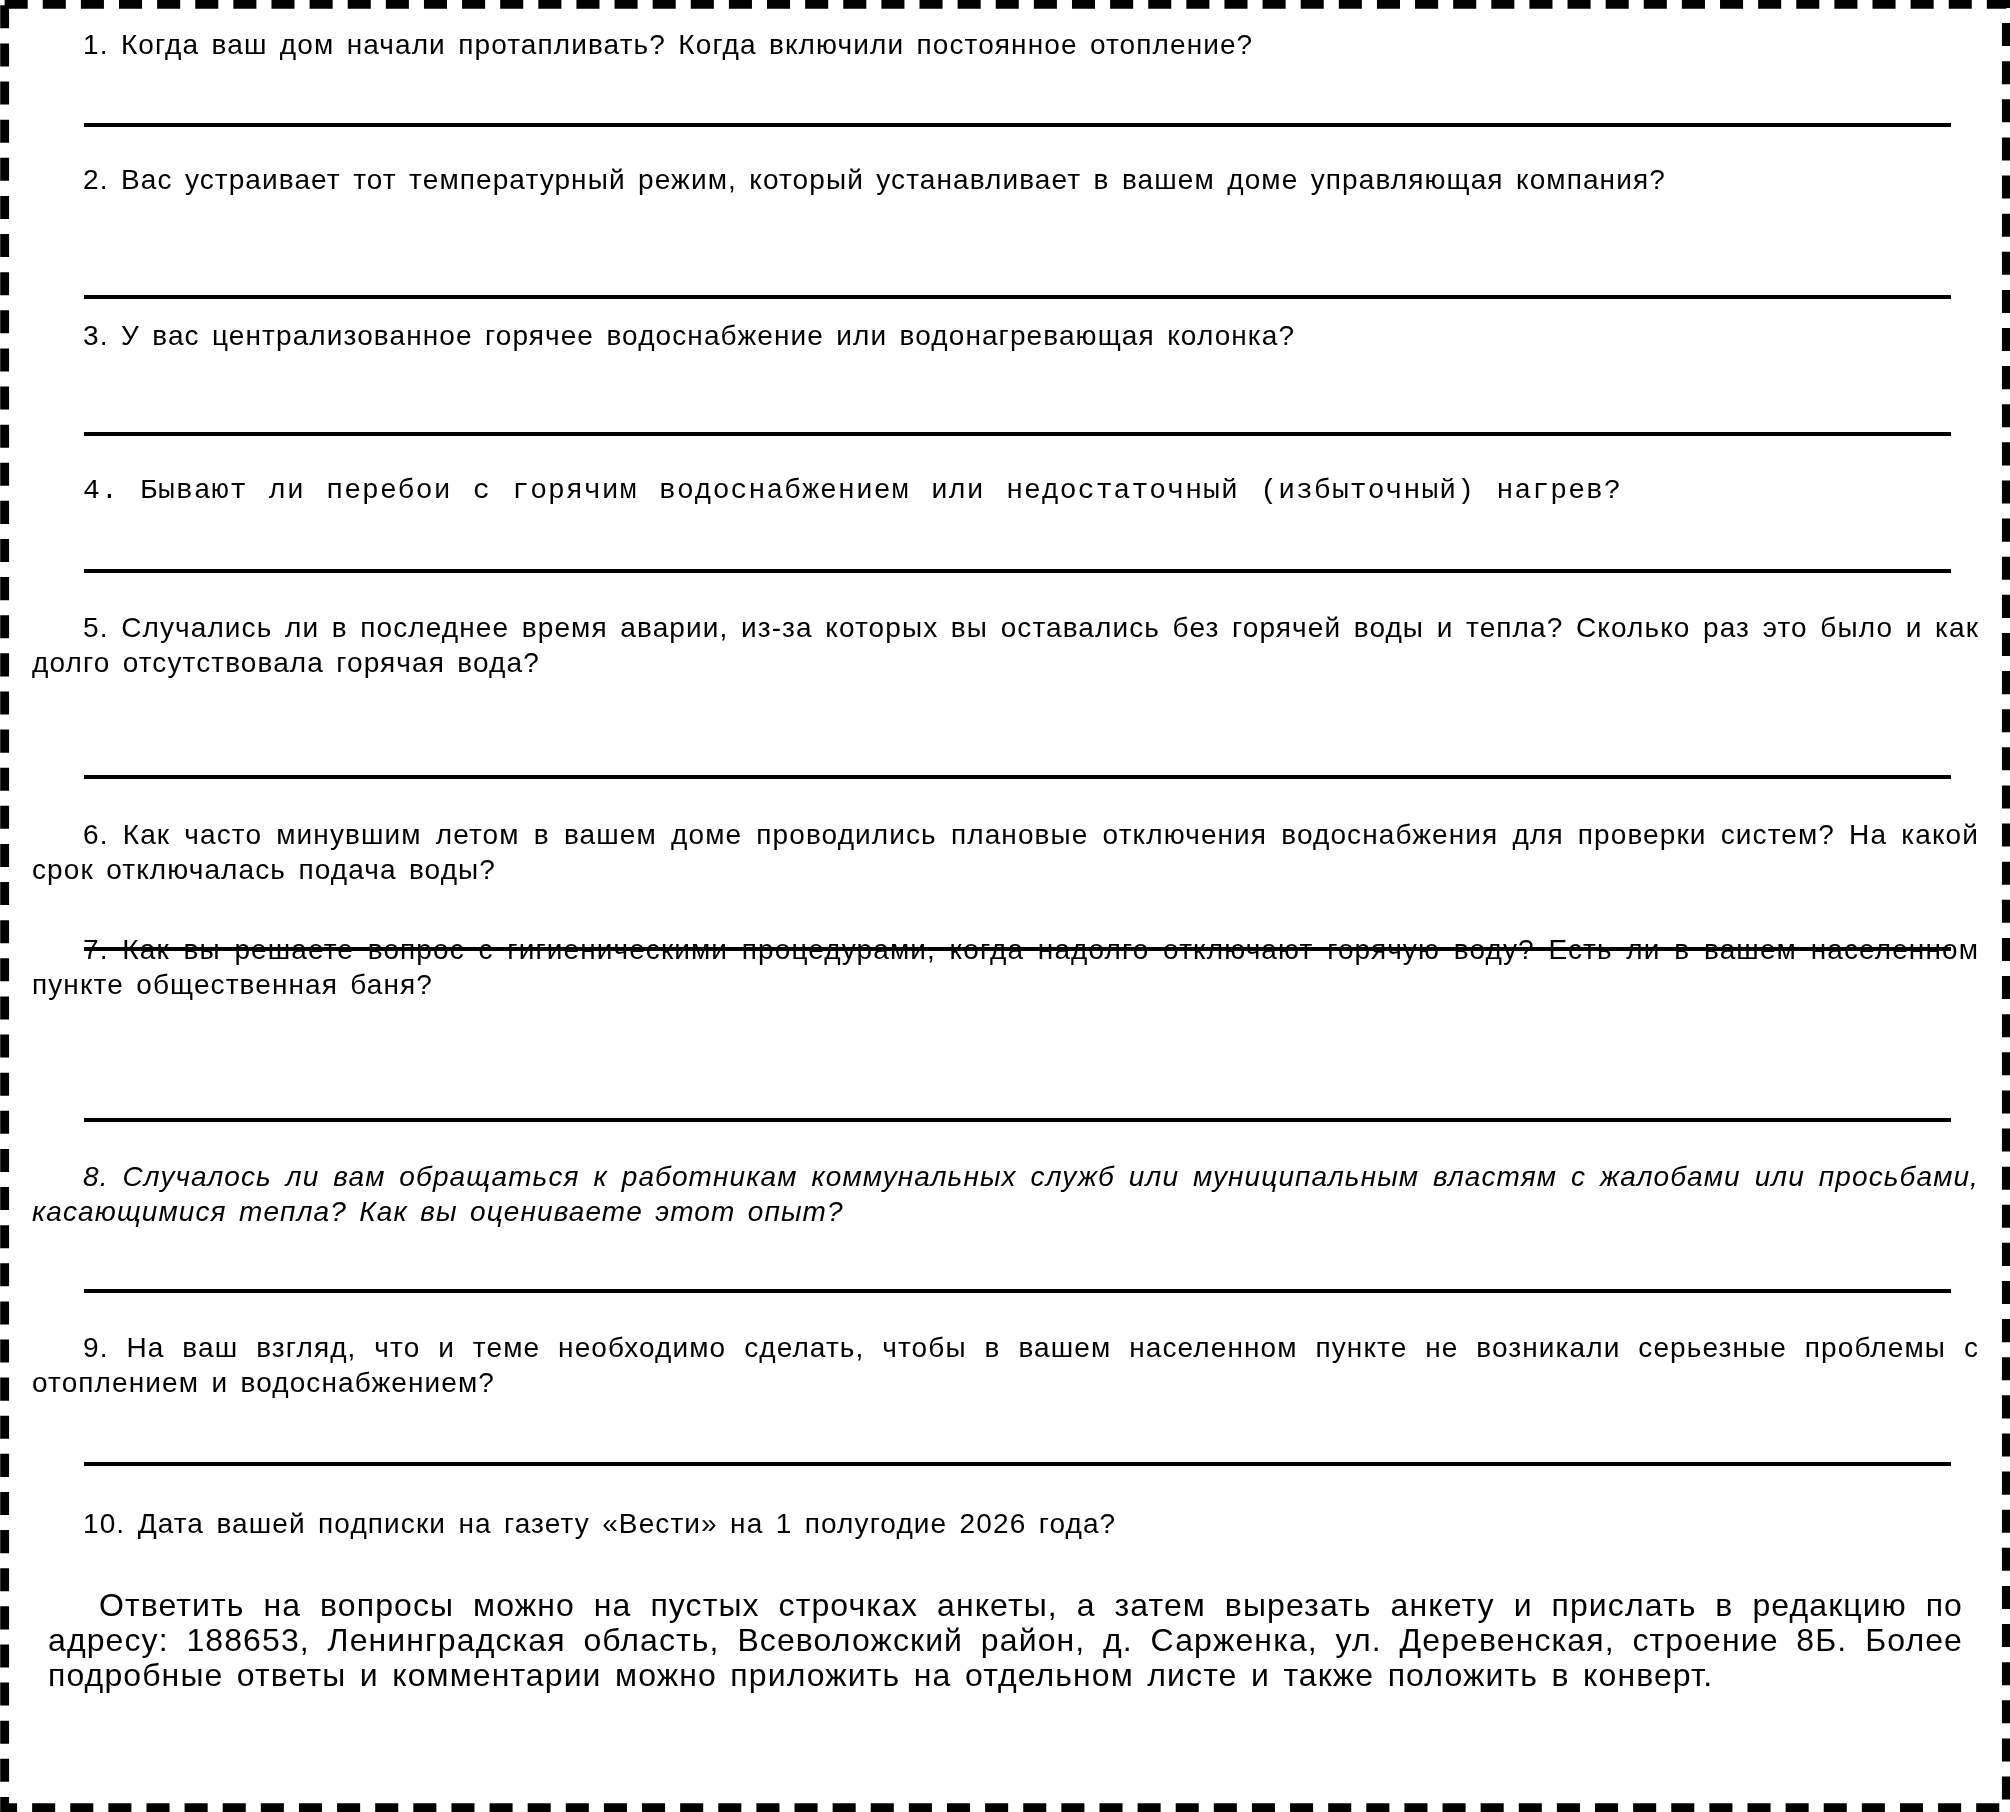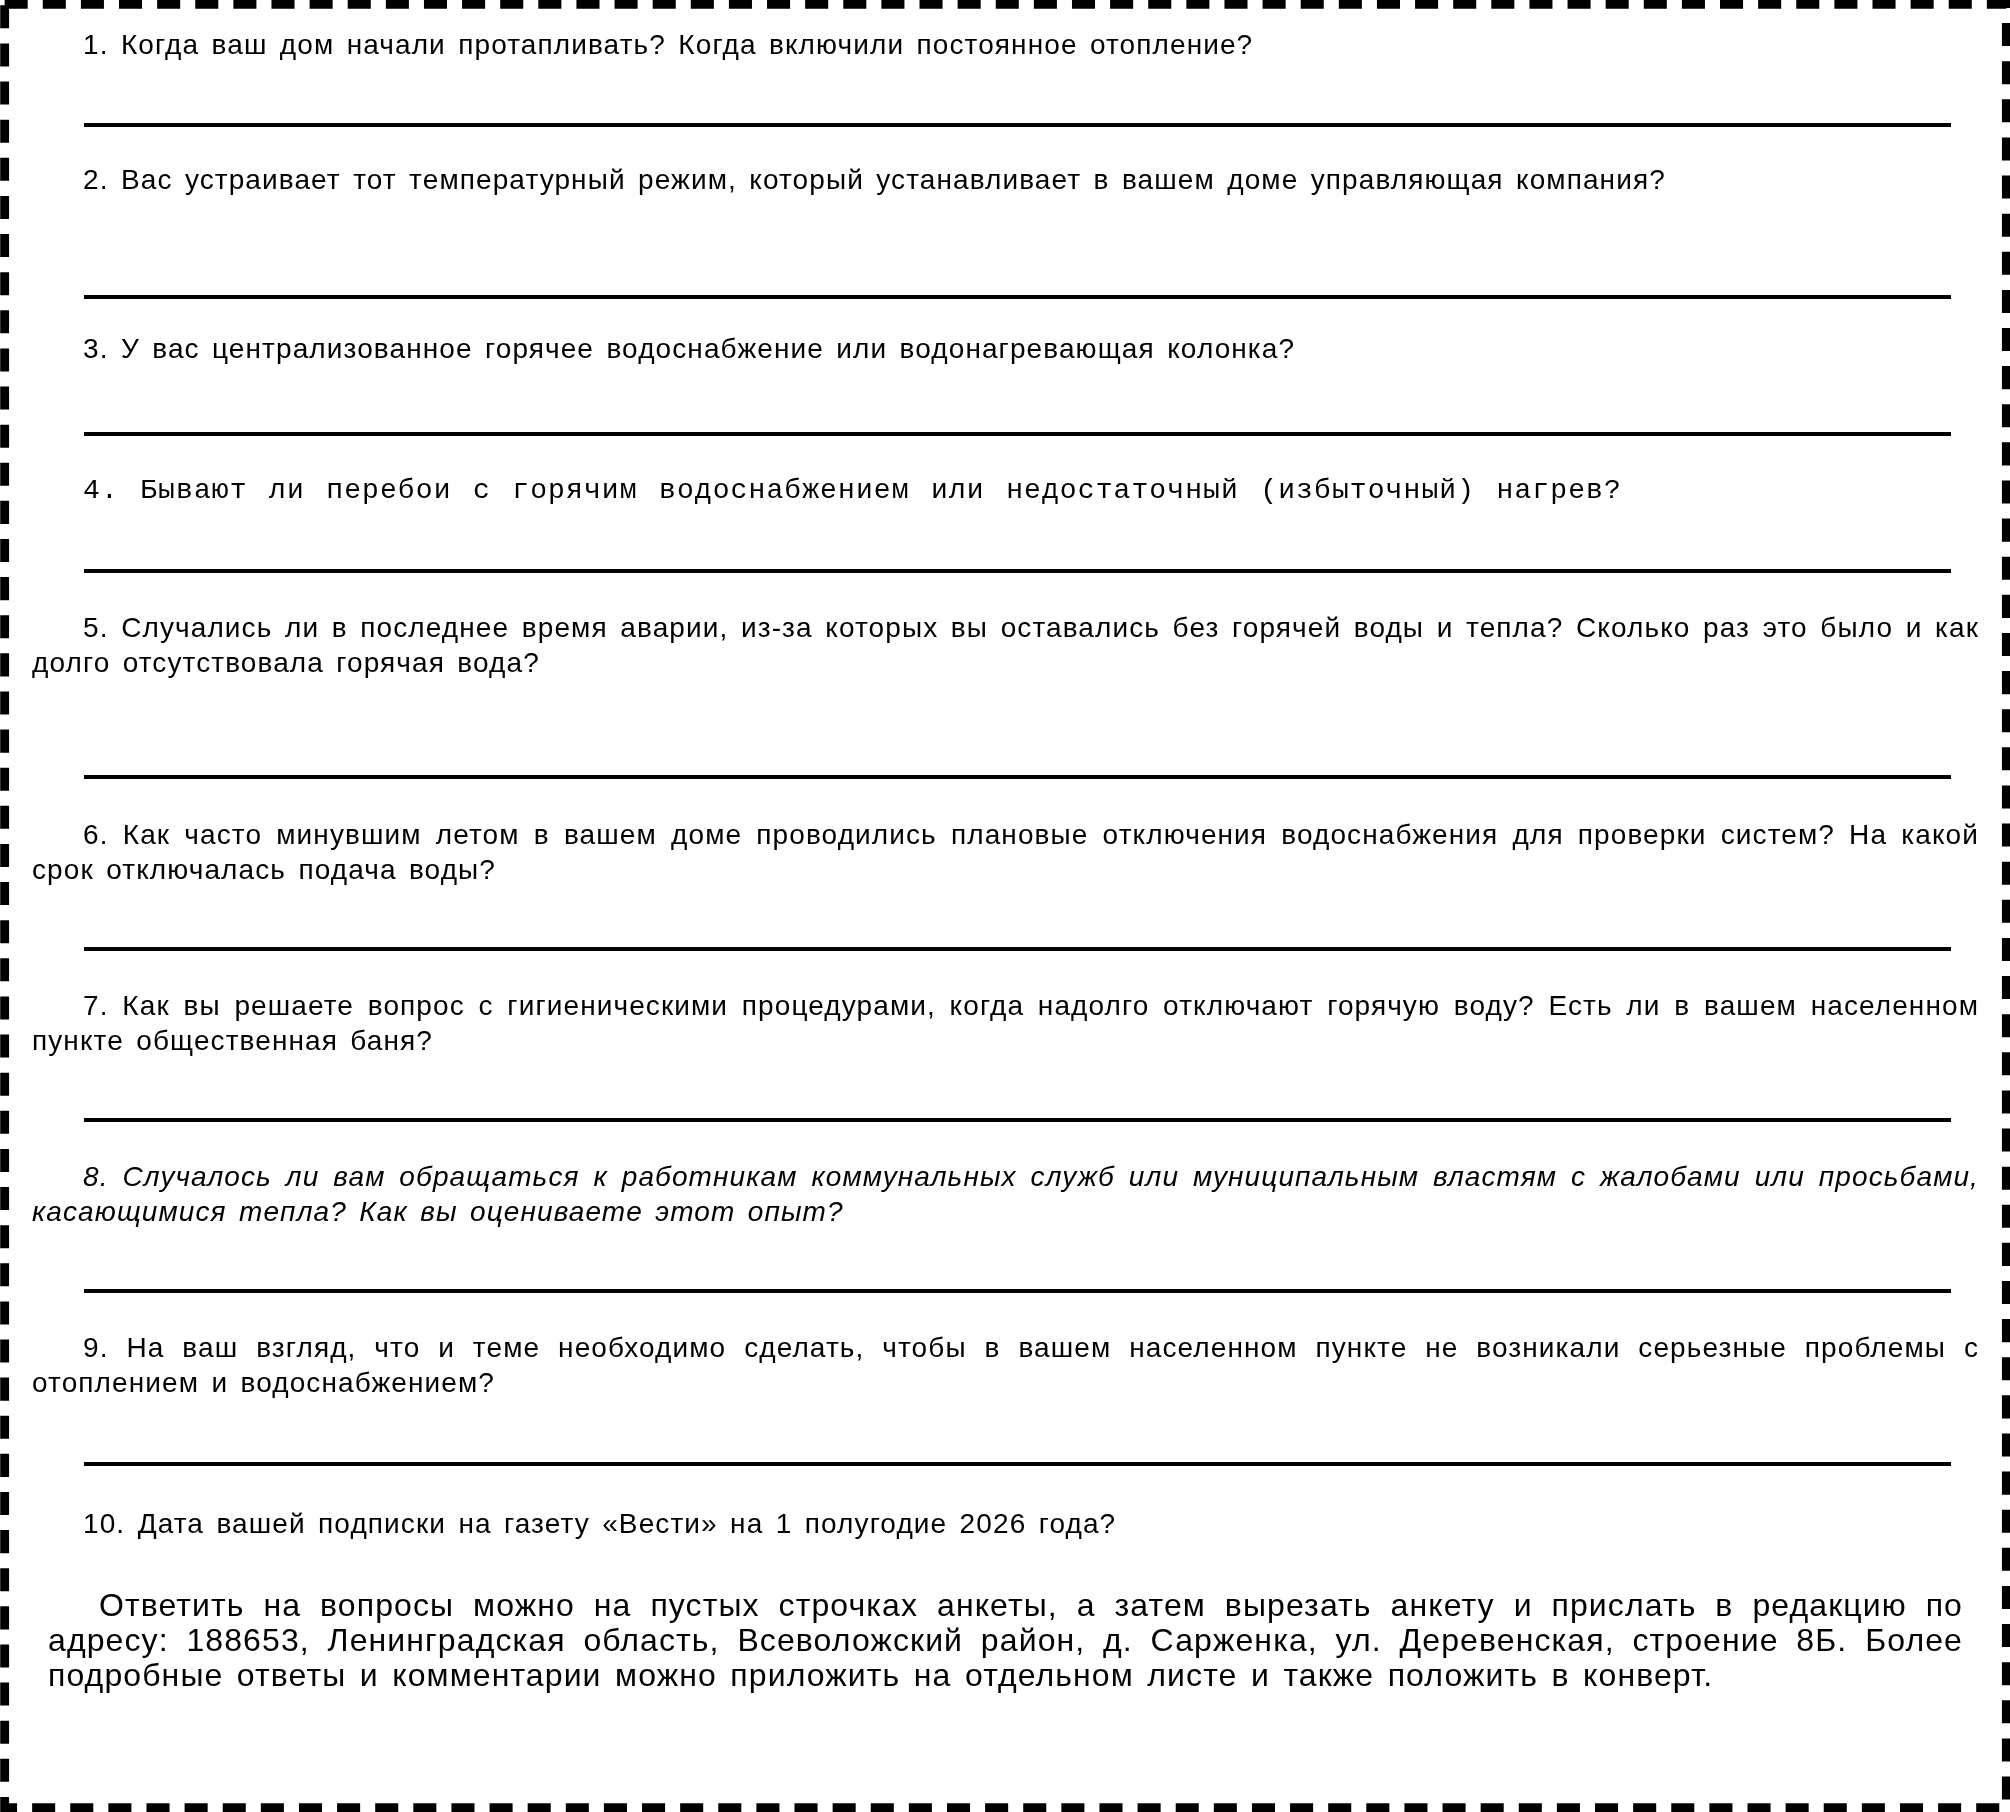--- a/index.html
+++ b/index.html
@@ -87,21 +87,21 @@
     <span>Когда ваш дом начали протапливать? Когда включили постоянное отопление?</span>
   </div>
   <div class="rule" style="top:123px; left:52px;"></div>
 
   <div class="q last-line-left" style="top:162px;">
     <span>2.</span>
     <span>Вас устраивает тот температурный режим, который устанавливает в вашем доме управляющая компания?</span>
   </div>
   <div class="rule" style="top:295px; left:52px;"></div>
 
-  <div class="q last-line-left" style="top:331px;">
+  <div class="q last-line-left" style="top:318px;">
     <span>3.</span>
     <span>У вас централизованное горячее водоснабжение или водонагревающая колонка?</span>
   </div>
   <div class="rule" style="top:432px; left:52px;"></div>
 
   <div class="q last-line-left" style="top:473px;font-family:Liberation Mono, monospace;">
     <span>4.</span>
     <span>Бывают ли перебои с горячим водоснабжением или недостаточный (избыточный) нагрев?</span>
   </div>
   <div class="rule" style="top:569px; left:52px;"></div>
@@ -111,21 +111,21 @@
     <span>Случались ли в последнее время аварии, из-за которых вы оставались без горячей воды и тепла? Сколько раз это было и как долго отсутствовала горячая вода?</span>
   </div>
   <div class="rule" style="top:775px; left:52px;"></div>
 
   <div class="q last-line-left" style="top:817px;">
     <span>6.</span>
     <span>Как часто минувшим летом в вашем доме проводились плановые отключения водоснабжения для проверки систем? На какой срок отключалась подача воды?</span>
   </div>
   <div class="rule" style="top:947px; left:52px;"></div>
 
-  <div class="q last-line-left" style="top:988px;">
+  <div class="q last-line-left" style="top:932px;">
     <span>7.</span>
     <span>Как вы решаете вопрос с гигиеническими процедурами, когда надолго отключают горячую воду? Есть ли в вашем населенном пункте общественная баня?</span>
   </div>
   <div class="rule" style="top:1118px; left:52px;"></div>
 
   <div class="q last-line-left" style="top:1159px;font-style:italic;">
     <span>8.</span>
     <span>Случалось ли вам обращаться к работникам коммунальных служб или муниципальным властям с жалобами или просьбами, касающимися тепла? Как вы оцениваете этот опыт?</span>
   </div>
   <div class="rule" style="top:1289px; left:52px;"></div>

